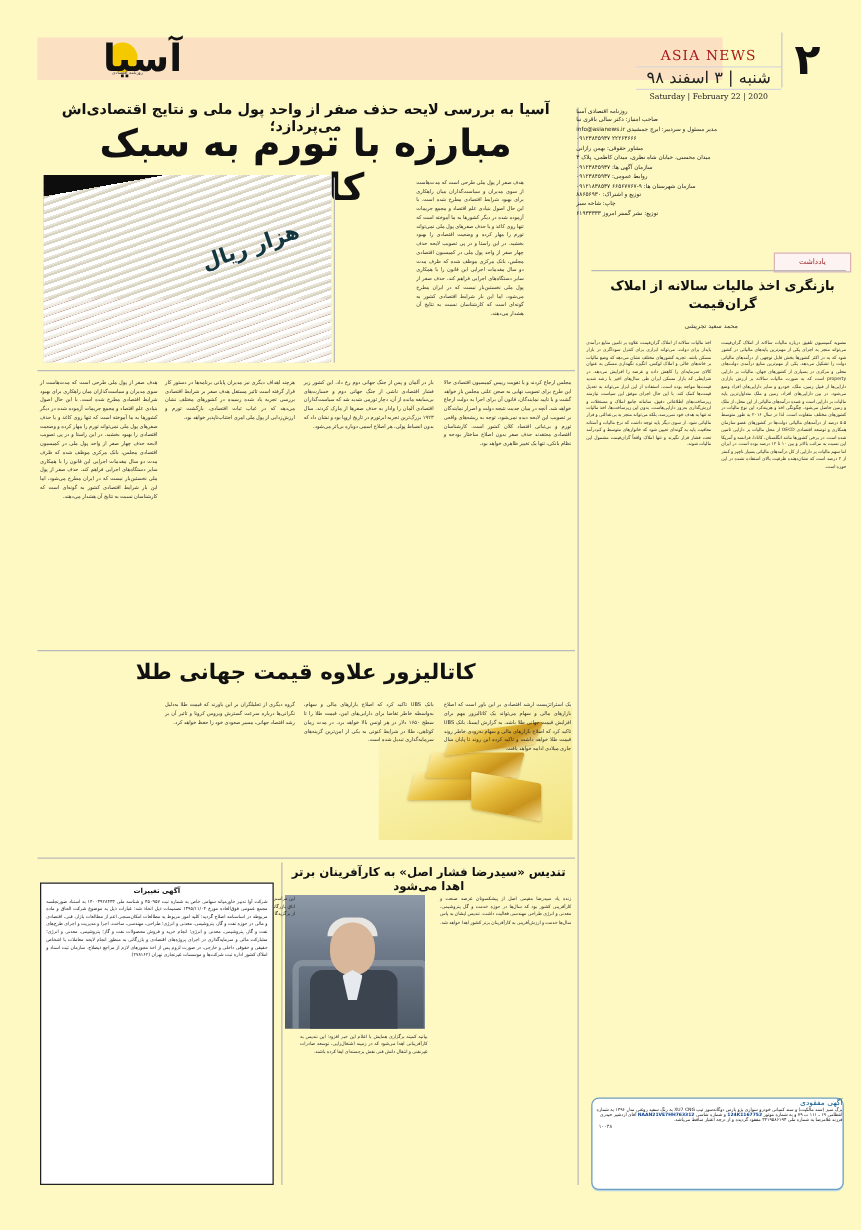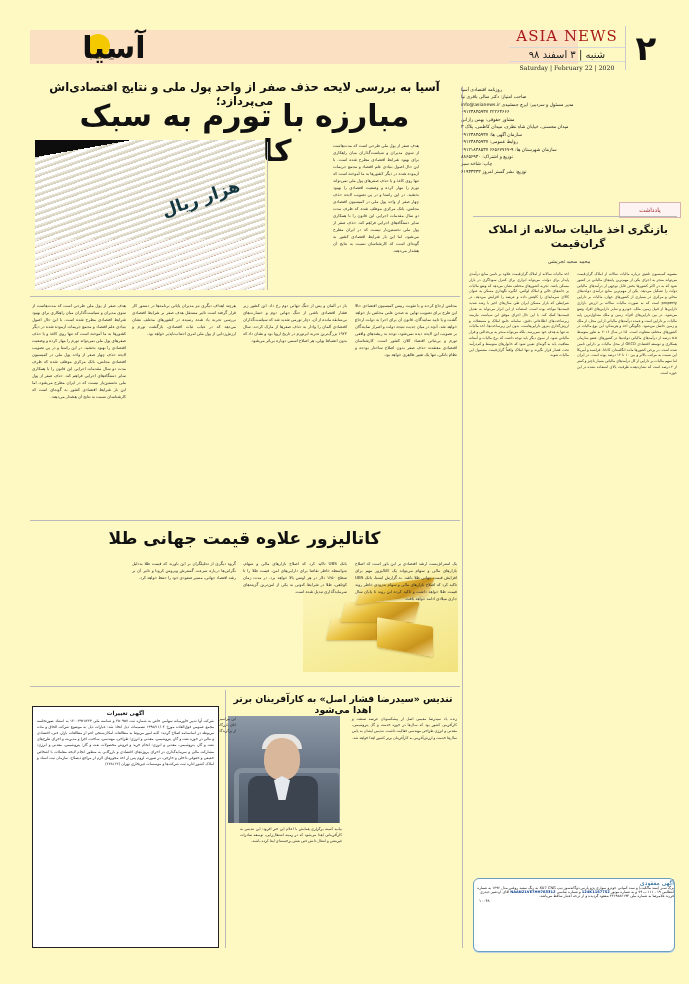--- a/index.html
+++ b/index.html
@@ -16,23 +16,23 @@
   .logo-box{position:absolute;left:48px;top:0;width:72px;height:44px;}
   .logo-sun{position:absolute;left:8px;top:8px;width:24px;height:24px;border-radius:50%;
             background:#f5c900;}
   .logo-word{position:absolute;left:0;top:2px;width:72px;height:40px;
              font-family:"DejaVu Sans",sans-serif;font-size:30px;font-weight:bold;
              color:#111;text-align:center;line-height:40px;letter-spacing:-2px;}
   .logo-sub{position:absolute;left:4px;top:30px;width:40px;font-size:3.6px;color:#333;text-align:center;}
 
   .datebox{position:absolute;right:34px;top:0;width:116px;height:44px;
            border-right:1px solid #c9c9c9;text-align:center;}
-  .asia-news{font-family:"DejaVu Serif","Liberation Serif",serif;font-size:15px;
-             color:#a81a1a;letter-spacing:1px;margin-top:1px;}
-  .fa-date{font-size:10px;color:#222;margin-top:2px;border-top:1px solid #d8d8d8;
+  .asia-news{font-family:"DejaVu Serif","Liberation Serif",serif;font-size:11px;
+             color:#a81a1a;letter-spacing:1px;margin-top:12px;}
+  .fa-date{font-size:13px;color:#222;margin-top:2px;border-top:1px solid #d8d8d8;
            border-bottom:1px solid #d8d8d8;padding:1px 0;}
   .en-date{font-size:6.2px;color:#222;margin-top:2px;
            font-family:"DejaVu Serif","Liberation Serif",serif;}
   .pagenum{position:absolute;right:0;top:0;width:28px;height:46px;
            font-size:34px;font-weight:bold;color:#111;text-align:center;line-height:44px;}
 
   
   .kicker{position:absolute;right:232px;top:80px;width:425px;text-align:center;
           font-size:11.5px;font-weight:bold;color:#111;}
   .headline{position:absolute;right:232px;top:98px;width:425px;text-align:center;

